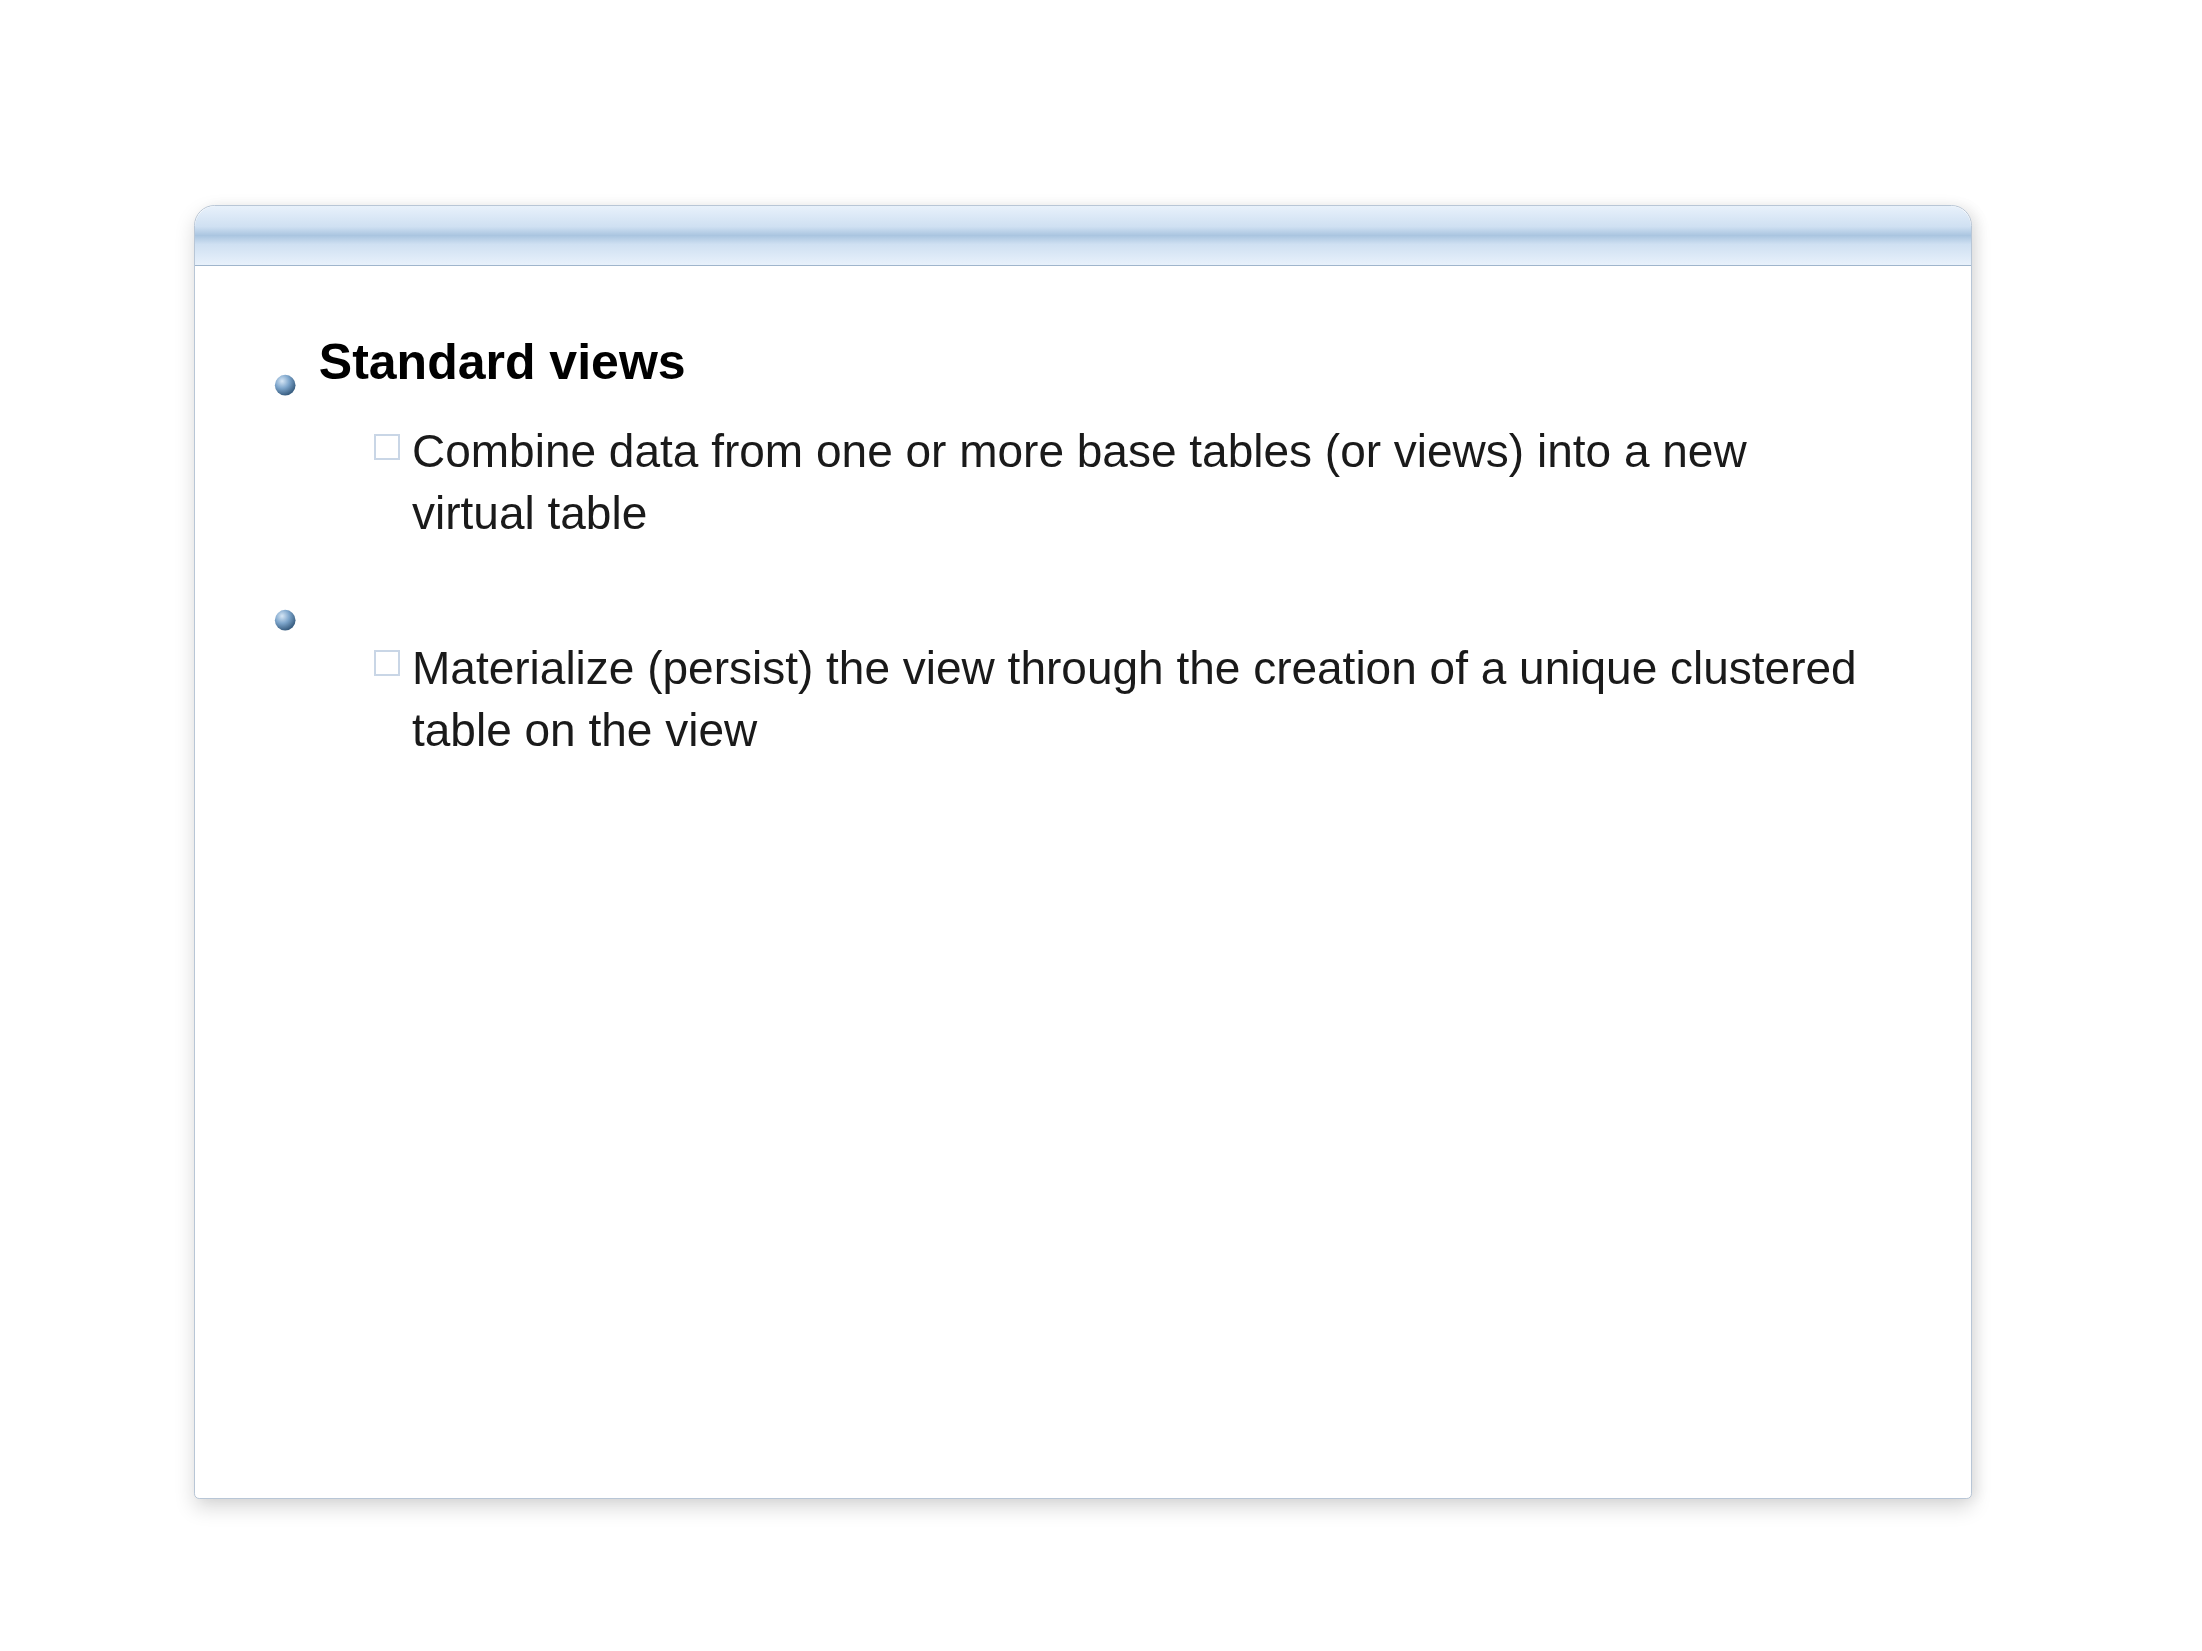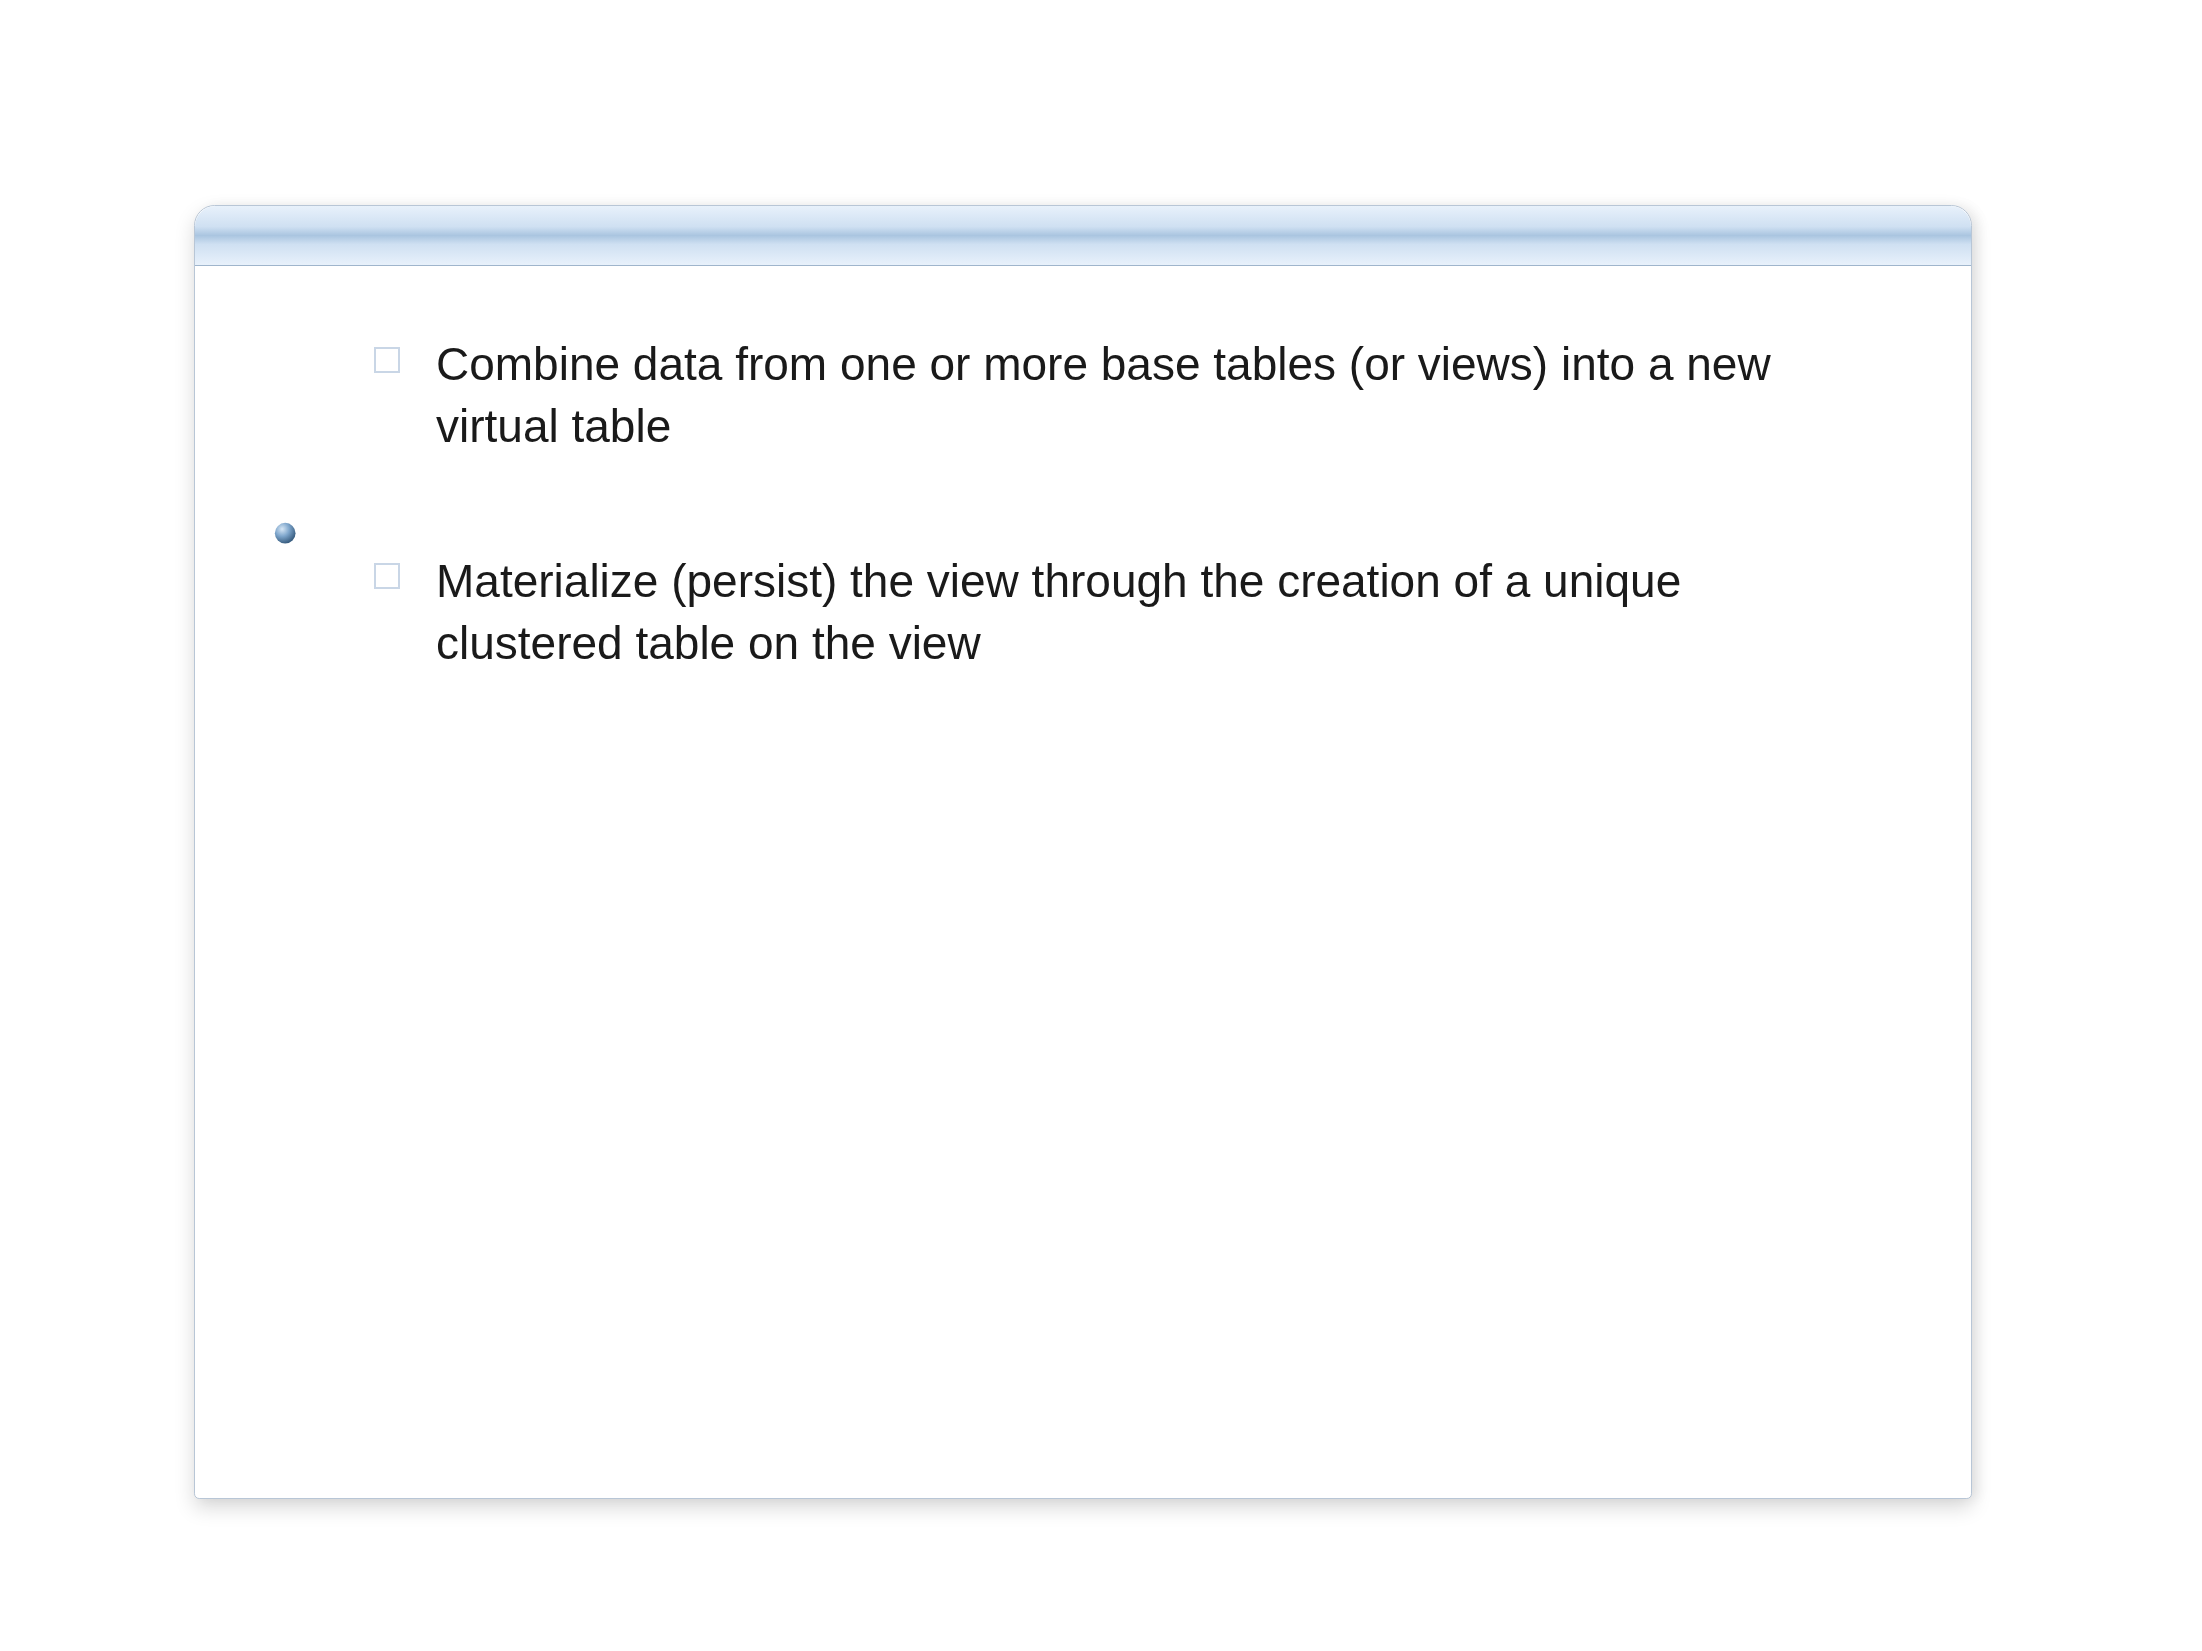--- a/index.html
+++ b/index.html
@@ -79,21 +79,21 @@
   .bullet-icon {
     width: 22.4px;
     height: 22.4px;
     flex: 0 0 22.4px;
     display: inline-block;
   }
 
   .item-desc {
     display: flex;
     align-items: flex-start;
-    gap: 36px;
+    gap: 12px;
     font-size: 46px;
     font-weight: normal;
     color: #1a1a1a;
     line-height: 1.35;
     padding-left: 100px;
     padding-right: 34px;
     margin-bottom: 41px;
   }
 
   .square-icon {
@@ -115,20 +115,35 @@
 
 <div class="slide">
 
 
   <div class="panel">
     <div class="panel-header"></div>
 
     <div class="panel-body">
 
       <div class="item">
+        <div class="item-heading">
+          <span class="bullet-icon">
+            <svg viewBox="0 0 26 26" width="22.4" height="22.4">
+              <defs>
+                <radialGradient id="g1" cx="35%" cy="30%" r="70%">
+                  <stop offset="0%" stop-color="#d6e6f5"></stop>
+                  <stop offset="50%" stop-color="#7ea6cc"></stop>
+                  <stop offset="100%" stop-color="#3a5f82"></stop>
+                </radialGradient>
+              </defs>
+              <circle cx="13" cy="13" r="12" fill="url(#g1)"></circle>
+            </svg>
+          </span>
+          <span>Standard views</span>
+        </div>
         <div class="item-desc">
           <span class="square-icon"></span>
           <span class="desc-text">Combine data from one or more base tables (or views) into a new virtual table</span>
         </div>
       </div>
 
       <div class="item">
         <div class="item-heading">
           <span class="bullet-icon">
             <svg viewBox="0 0 26 26" width="22.4" height="22.4">

